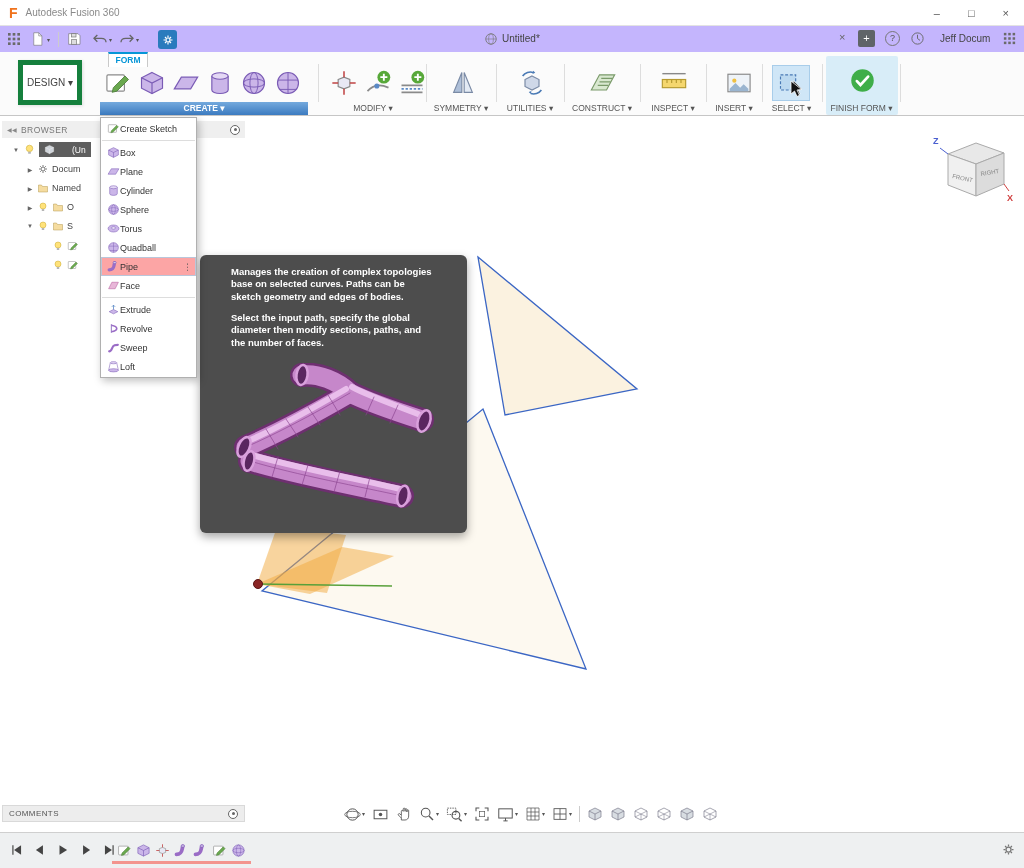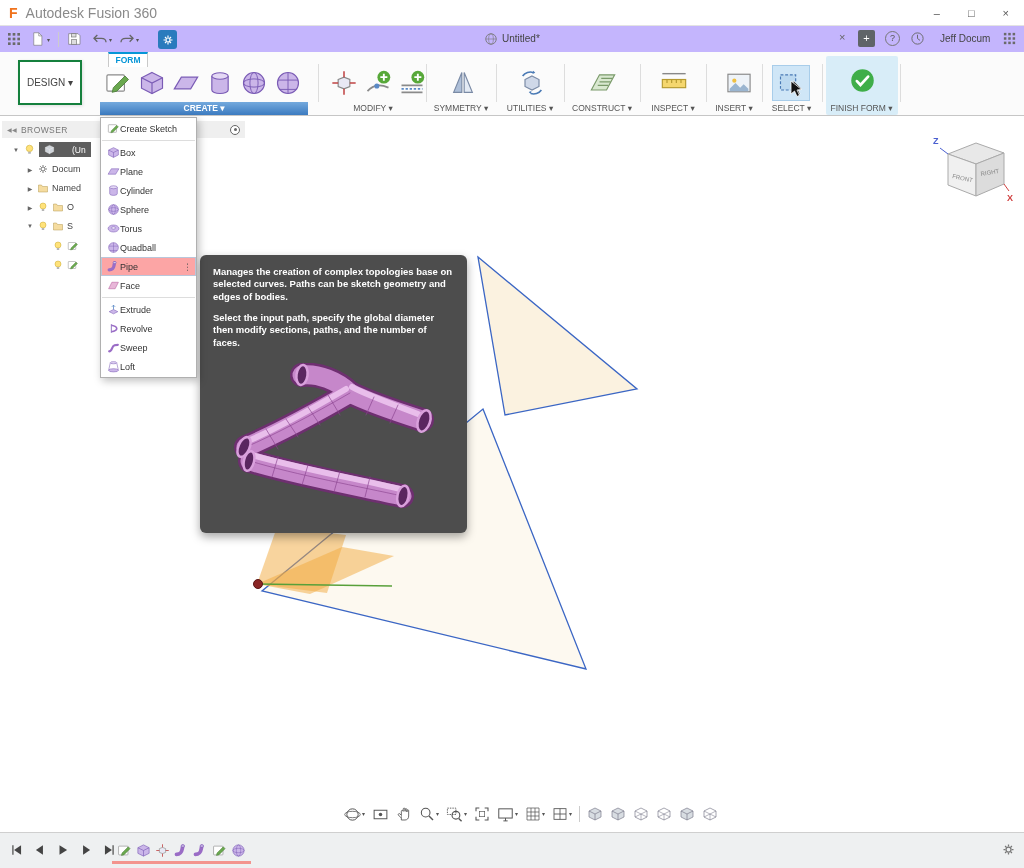--- a/index.html
+++ b/index.html
@@ -3,33 +3,33 @@
 <meta charset="utf-8">
 <style>
 *{margin:0;padding:0;box-sizing:border-box}
 html,body{width:1024px;height:868px;overflow:hidden;font-family:"Liberation Sans",sans-serif;background:#fff}
 #app{position:relative;width:1024px;height:868px;background:#fff}
 .abs{position:absolute}
 svg{display:block}
 
 #titlebar{position:absolute;left:0;top:0;width:1024px;height:26px;background:#fff;border-bottom:1px solid #e3e3e3;display:flex;align-items:center;padding:0 9px;gap:8px}
 .logo{color:#f0731d;font-weight:bold;font-size:14px}
-.title-text{font-size:14px;color:#8a8a8a}
+.title-text{font-size:10px;color:#8a8a8a}
 .win-ctrls{margin-left:auto;display:flex;gap:28px;padding-right:6px;color:#555;font-size:11px}
 
 #appbar{position:absolute;left:0;top:26px;width:1024px;height:27px;background:#c4b5fd;border-bottom:1px solid #ddd}
 .caret{font-size:6px;color:#555;line-height:1}
 .vsep{position:absolute;width:1px;background:#ccc}
 .plusbtn{width:17px;height:17px;background:#5f6468;color:#fff;text-align:center;line-height:16px;font-size:11px;border-radius:2px}
 .helpbtn{width:15px;height:15px;border:1px solid #777;border-radius:50%;color:#555;font-size:9px;text-align:center;line-height:13px}
 .gear-badge{position:absolute;left:158px;top:4px;width:19px;height:19px;background:#2a7bbd;border-radius:3px;display:flex;align-items:center;justify-content:center}
 
 #ribbon{position:absolute;left:0;top:52px;width:1024px;height:64px;background:#fbfbfb;border-bottom:1px solid #c6c6c6}
 .formtab{position:absolute;left:108px;top:0;width:40px;height:15px;background:#fff;border:1px solid #c9c9c9;border-top:2px solid #0696d7;border-bottom:none;color:#0696d7;font-size:8.5px;font-weight:bold;text-align:center;line-height:12px}
-.design-btn{position:absolute;left:18px;top:8px;width:64px;height:45px;background:#fff;border:2px solid #15803d;box-shadow:1px 1px 3px rgba(0,0,0,.12);display:flex;align-items:center;justify-content:center;font-size:10px;color:#444}
+.design-btn{position:absolute;left:18px;top:8px;width:64px;height:45px;background:#fff;border:5px solid #15803d;box-shadow:1px 1px 3px rgba(0,0,0,.12);display:flex;align-items:center;justify-content:center;font-size:10px;color:#444}
 .grp-label{position:absolute;top:50px;height:13px;font-size:8.5px;color:#555;text-align:center;line-height:13px}
 .grp-label.active{background:linear-gradient(#74a9dd,#3c7bc0);color:#fff;font-weight:bold}
 .gsep{position:absolute;top:12px;height:38px;width:1px;background:#ddd}
 .iconrow{position:absolute;top:15px;display:flex;gap:2px}
 .rib-ic{width:32px;height:32px;padding:2px}
 .sel-hl{position:absolute;left:772px;top:13px;width:38px;height:36px;background:#cfe6f7;border:1px solid #a8cdea}
 .fin-hl{position:absolute;left:826px;top:4px;width:72px;height:59px;background:#d8edf8;border-radius:2px}
 
 .brow-hdr{position:absolute;left:2px;top:121px;width:243px;height:17px;background:#efefef;display:flex;align-items:center;gap:4px;padding:0 5px;font-size:8.5px;color:#777;z-index:5;letter-spacing:.4px}
 .collapse-g{font-size:6px;color:#888}
@@ -39,21 +39,21 @@
 .tw{font-size:6px;color:#666;width:8px;text-align:center}
 .rootbox{background:#5e5e5e;color:#fff;height:15px;display:flex;align-items:center;gap:17px;padding:0 5px;font-size:8.5px}
 
 .menu{position:absolute;left:100px;top:117px;width:97px;background:#fff;border:1px solid #b0b0b0;box-shadow:2px 3px 8px rgba(0,0,0,.25);z-index:60;padding:1px 0}
 .menu-item{height:19px;display:flex;align-items:center;padding:0 4px 0 6px;font-size:9px;color:#333;white-space:nowrap}
 .menu-item.hl{background:#fca5a5;box-shadow:inset 0 0 0 1px #b9c6da}
 .menu-sep{border-top:1px solid #ddd;margin:2px 1px}
 .mi-ic{width:13px;height:13px;flex:0 0 13px}
 .more{margin-left:auto;color:#555;font-size:9px}
 
-#tooltip{position:absolute;left:200px;top:255px;width:267px;height:278px;background:#4d4d4d;border-radius:6px;padding:11px 13px;z-index:50;box-shadow:0 4px 10px rgba(0,0,0,.35)}
+#tooltip{position:absolute;left:200px;top:255px;width:267px;height:278px;background:#4d4d4d;border-radius:6px;padding:11px 31px;z-index:50;box-shadow:0 4px 10px rgba(0,0,0,.35)}
 #tooltip p{color:#fff;font-size:9.5px;font-weight:bold;line-height:1.3;margin-bottom:9px}
 
 #comments{position:absolute;left:2px;top:805px;width:243px;height:17px;background:#ededed;border:1px solid #d9d9d9;display:flex;align-items:center;gap:4px;padding:0 6px;font-size:8px;color:#555;letter-spacing:.4px;z-index:5}
 #navbar{position:absolute;left:344px;top:803px;height:22px;display:flex;align-items:center;gap:7px;z-index:5}
 .nav-it{display:flex;align-items:center;gap:1px}
 .nav-sep{width:1px;height:16px;background:#ccc}
 #timeline{position:absolute;left:0;top:832px;width:1024px;height:36px;background:#eef0f1;border-top:1px solid #cfcfcf}
 .pb{display:flex;gap:9px;position:absolute;left:10px;top:10px;align-items:center}
 .feat{position:absolute;left:112px;top:6px;height:25px;display:flex;align-items:center;gap:4px;padding:0 5px;border-bottom:3px solid #f3948e}
 </style>
@@ -630,20 +630,24 @@
         <ellipse cx="37" cy="98" rx="5" ry="10" transform="rotate(14 37 98)" fill="#5a2660" stroke="#d9a0dc" stroke-width="2.5"></ellipse>
         <ellipse cx="191" cy="133" rx="5.5" ry="10.5" transform="rotate(12 191 133)" fill="#5a2660" stroke="#d9a0dc" stroke-width="2.5"></ellipse>
       </g>
     </svg>
   </div>
 
   <svg class="abs" style="left:790px;top:80px;z-index:100" width="14" height="18" viewBox="0 0 14 18">
     <path d="M1,1 1,14 4.5,11 7,16.5 9.5,15.3 7,10 11.5,9.5Z" fill="#111" stroke="#fff" stroke-width=".8"></path>
   </svg>
 
+  <div id="comments">
+    <span>COMMENTS</span>
+    <span class="dotbtn"></span>
+  </div>
 
   <div id="navbar">
     <span class="nav-it">
         <svg width="17" height="17">
           <use href="#s-orbit"></use>
         </svg>
         <span class="caret">▾</span>
       </span>
     <span class="nav-it">
         <svg width="17" height="17">

